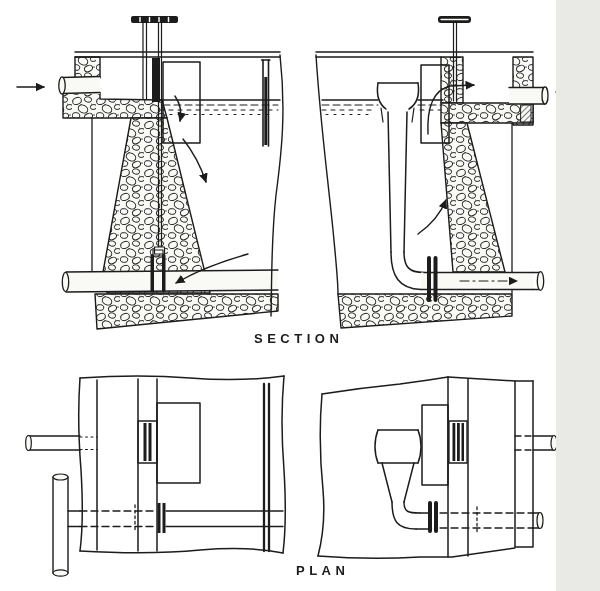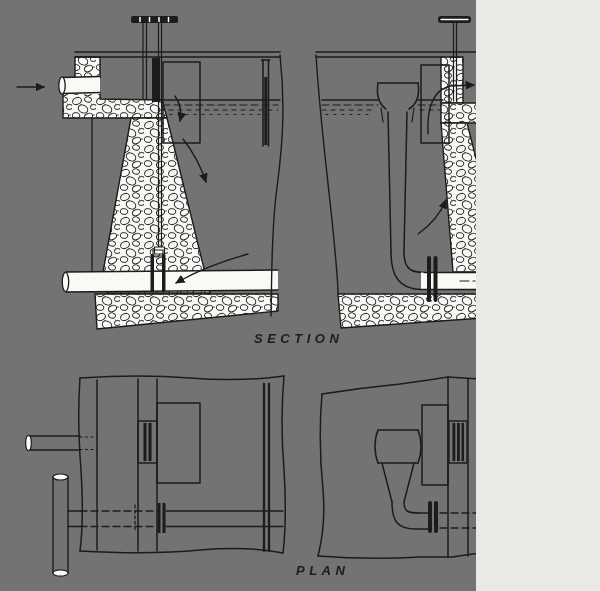--- a/index.html
+++ b/index.html
@@ -1,18 +1,18 @@
 <!DOCTYPE html>
 <html><head>
 <meta charset="utf-8">
 <style>
   html,body{margin:0;padding:0;background:#e9e9e6;}
   .stage{
-    position:relative;width:476px;height:591px;background:#737373;
-    font-family:"Liberation Sans", sans-serif;overflow:hidden;font-style:italic;
+    position:relative;width:556px;height:591px;background:#ffffff;
+    font-family:"Liberation Sans", sans-serif;overflow:hidden;
   }
   .stage svg{position:absolute;left:0;top:0;}
   .fig-label{
     position:absolute;color:#1c1c1c;font-weight:700;font-size:13px;
     letter-spacing:4.5px;font-family:"Liberation Sans", sans-serif;
   }
   #section-label{left:254px;top:331px;}
   #plan-label{left:268px;top:563px;padding-left:28px;}
 </style>
 </head>

